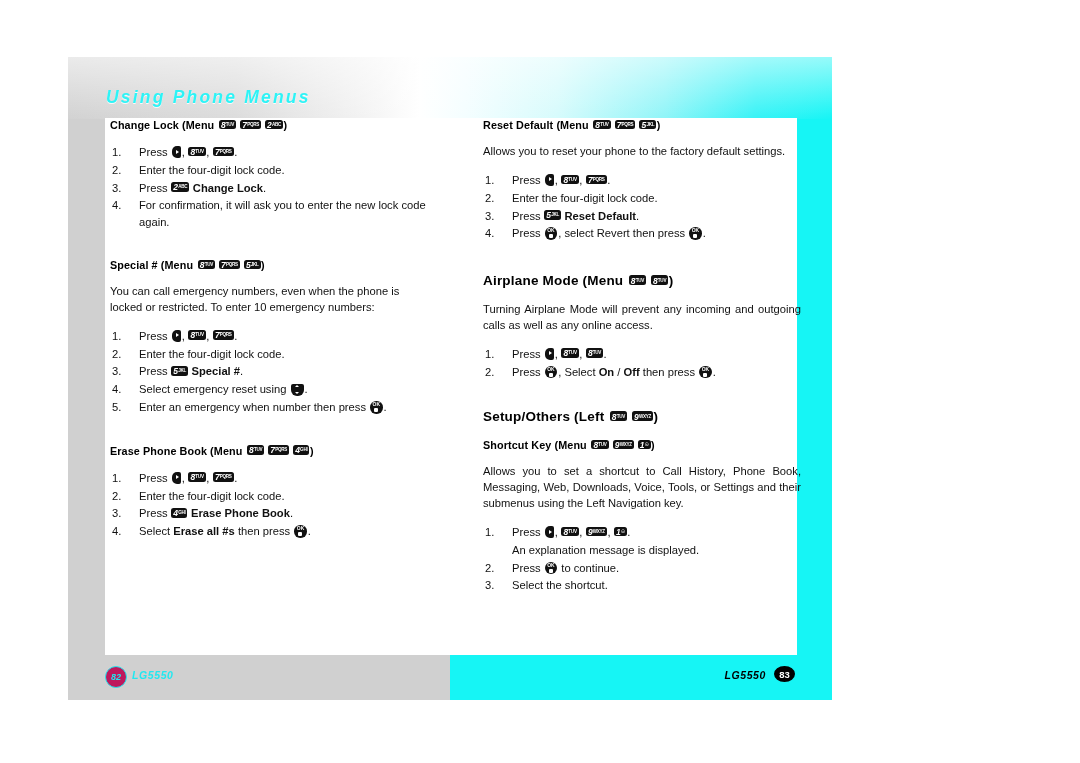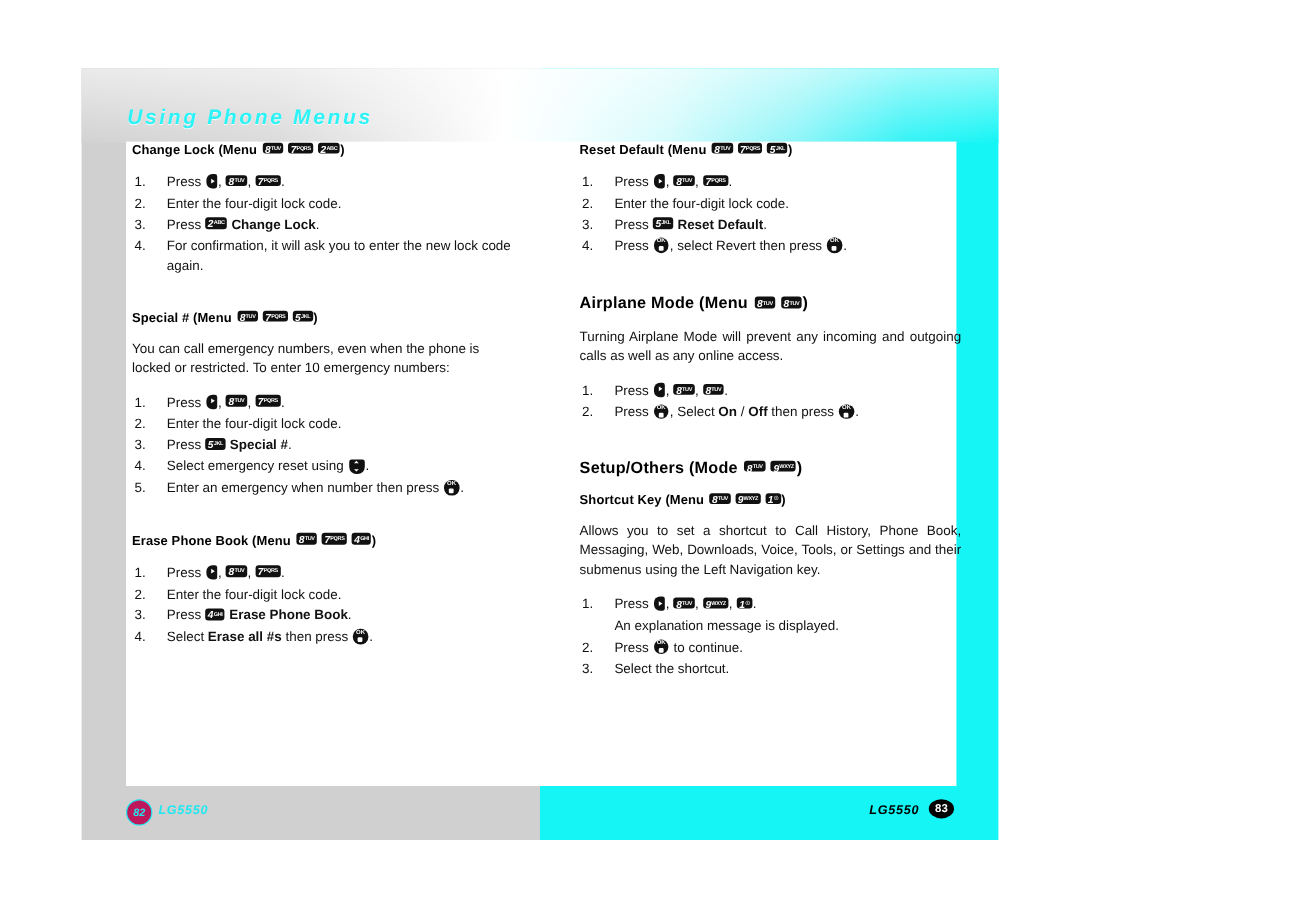--- a/index.html
+++ b/index.html
@@ -444,20 +444,21 @@
       <div class="col col-right">
 
         <div class="sec">
           <div class="h-sub">
             <span>Reset Default (Menu</span><span class="sp"></span>
             <span class="key"><span class="d">8</span><span class="s">TUV</span></span>
             <span class="key"><span class="d">7</span><span class="s">PQRS</span></span>
             <span class="key"><span class="d">5</span><span class="s">JKL</span></span><span>)</span>
           </div>
 
+          <div class="para">Allows you to reset your phone to the factory default settings.</div>
 
           <ol class="steps">
             <li>
               <span>Press</span>
               <span class="key-menu"></span>,
               <span class="key"><span class="d">8</span><span class="s">TUV</span></span>,
               <span class="key"><span class="d">7</span><span class="s">PQRS</span></span><span>.</span>
             </li>
             <li><span>Enter the four-digit lock code.</span></li>
             <li>
@@ -500,21 +501,21 @@
               <span>then press</span>
               <span class="key-ok"></span><span>.</span>
             </li>
           </ol>
         </div>
 
         <div style="height:28px"></div>
 
         <div class="sec">
           <div class="h-big">
-            <span>Setup/Others (Mode</span><span class="sp"></span>
+            <span>Setup/Others (Left</span><span class="sp"></span>
             <span class="key"><span class="d">8</span><span class="s">TUV</span></span>
             <span class="key"><span class="d">9</span><span class="s">WXYZ</span></span><span>)</span>
           </div>
 
           <div class="h-sub">
             <span>Shortcut Key (Menu</span><span class="sp"></span>
             <span class="key"><span class="d">8</span><span class="s">TUV</span></span>
             <span class="key"><span class="d">9</span><span class="s">WXYZ</span></span>
             <span class="key"><span class="d">1</span><span class="s">☉</span></span><span>)</span>
           </div>

